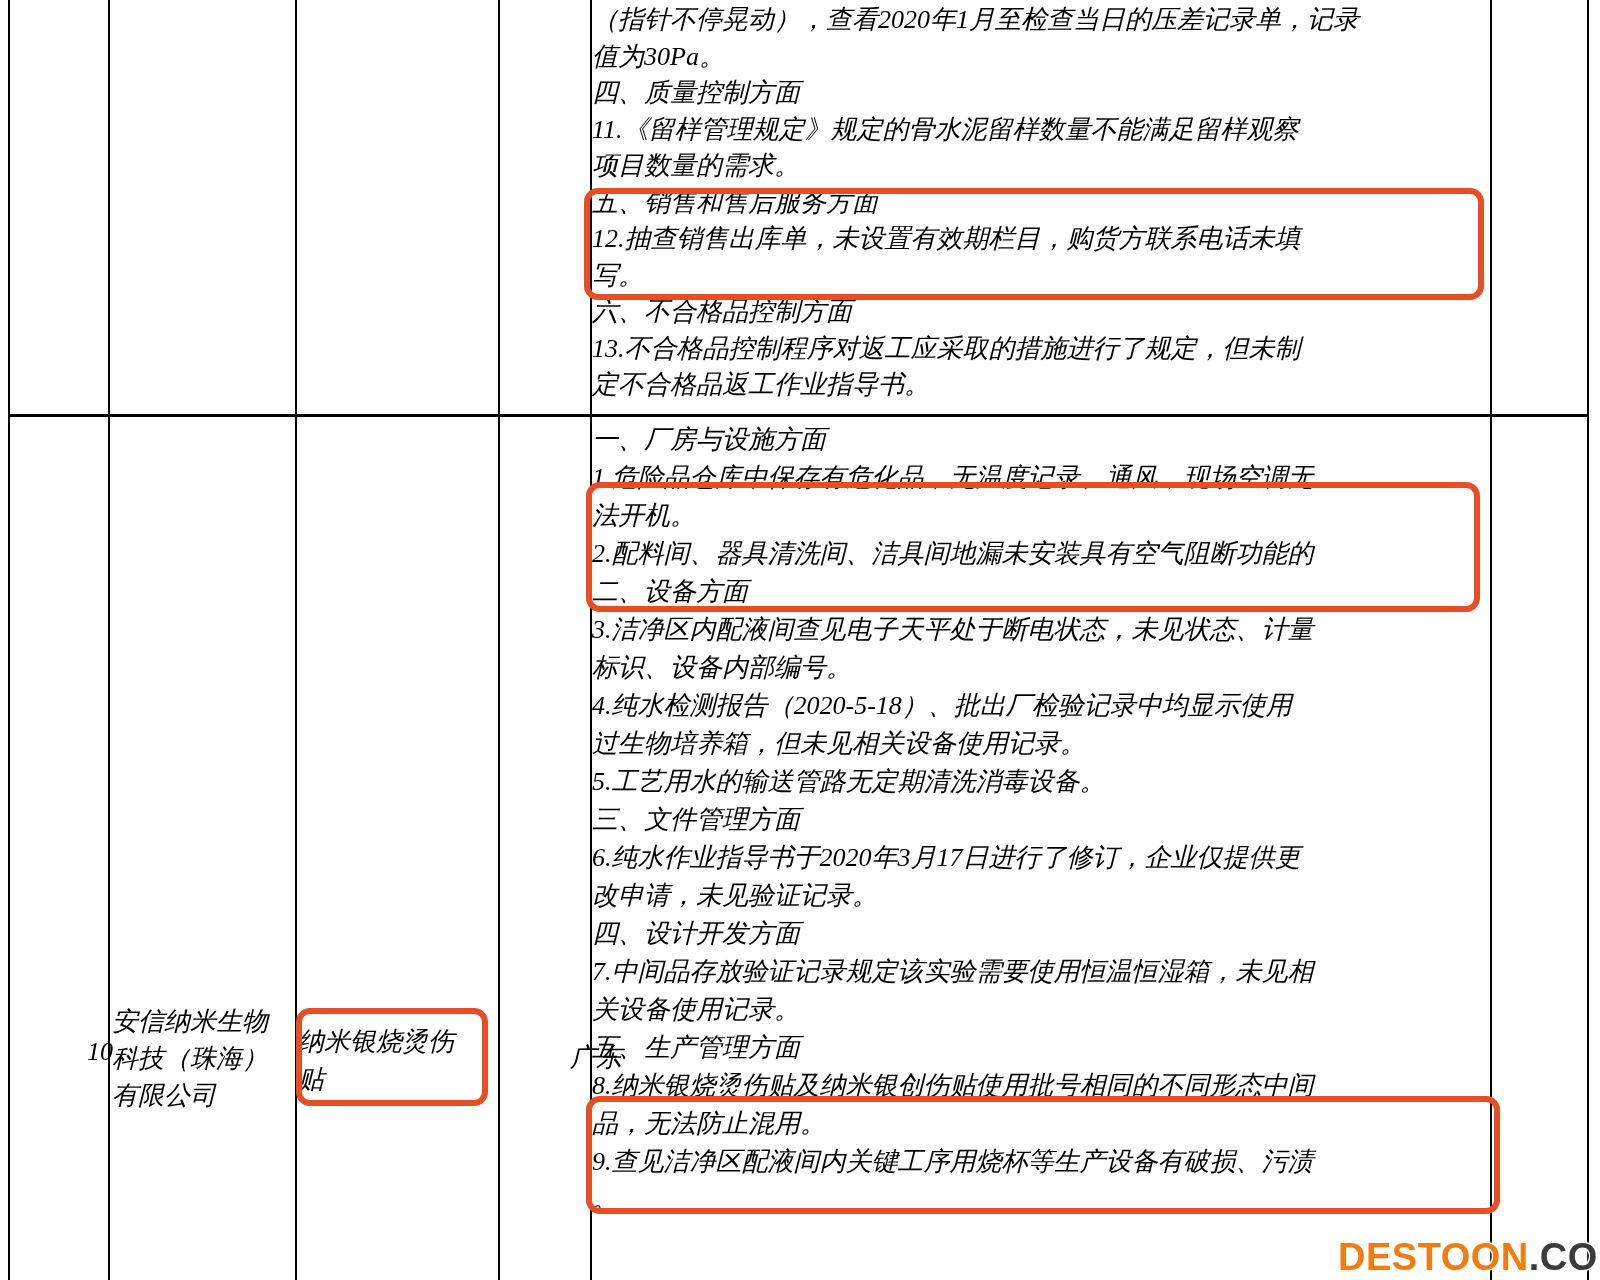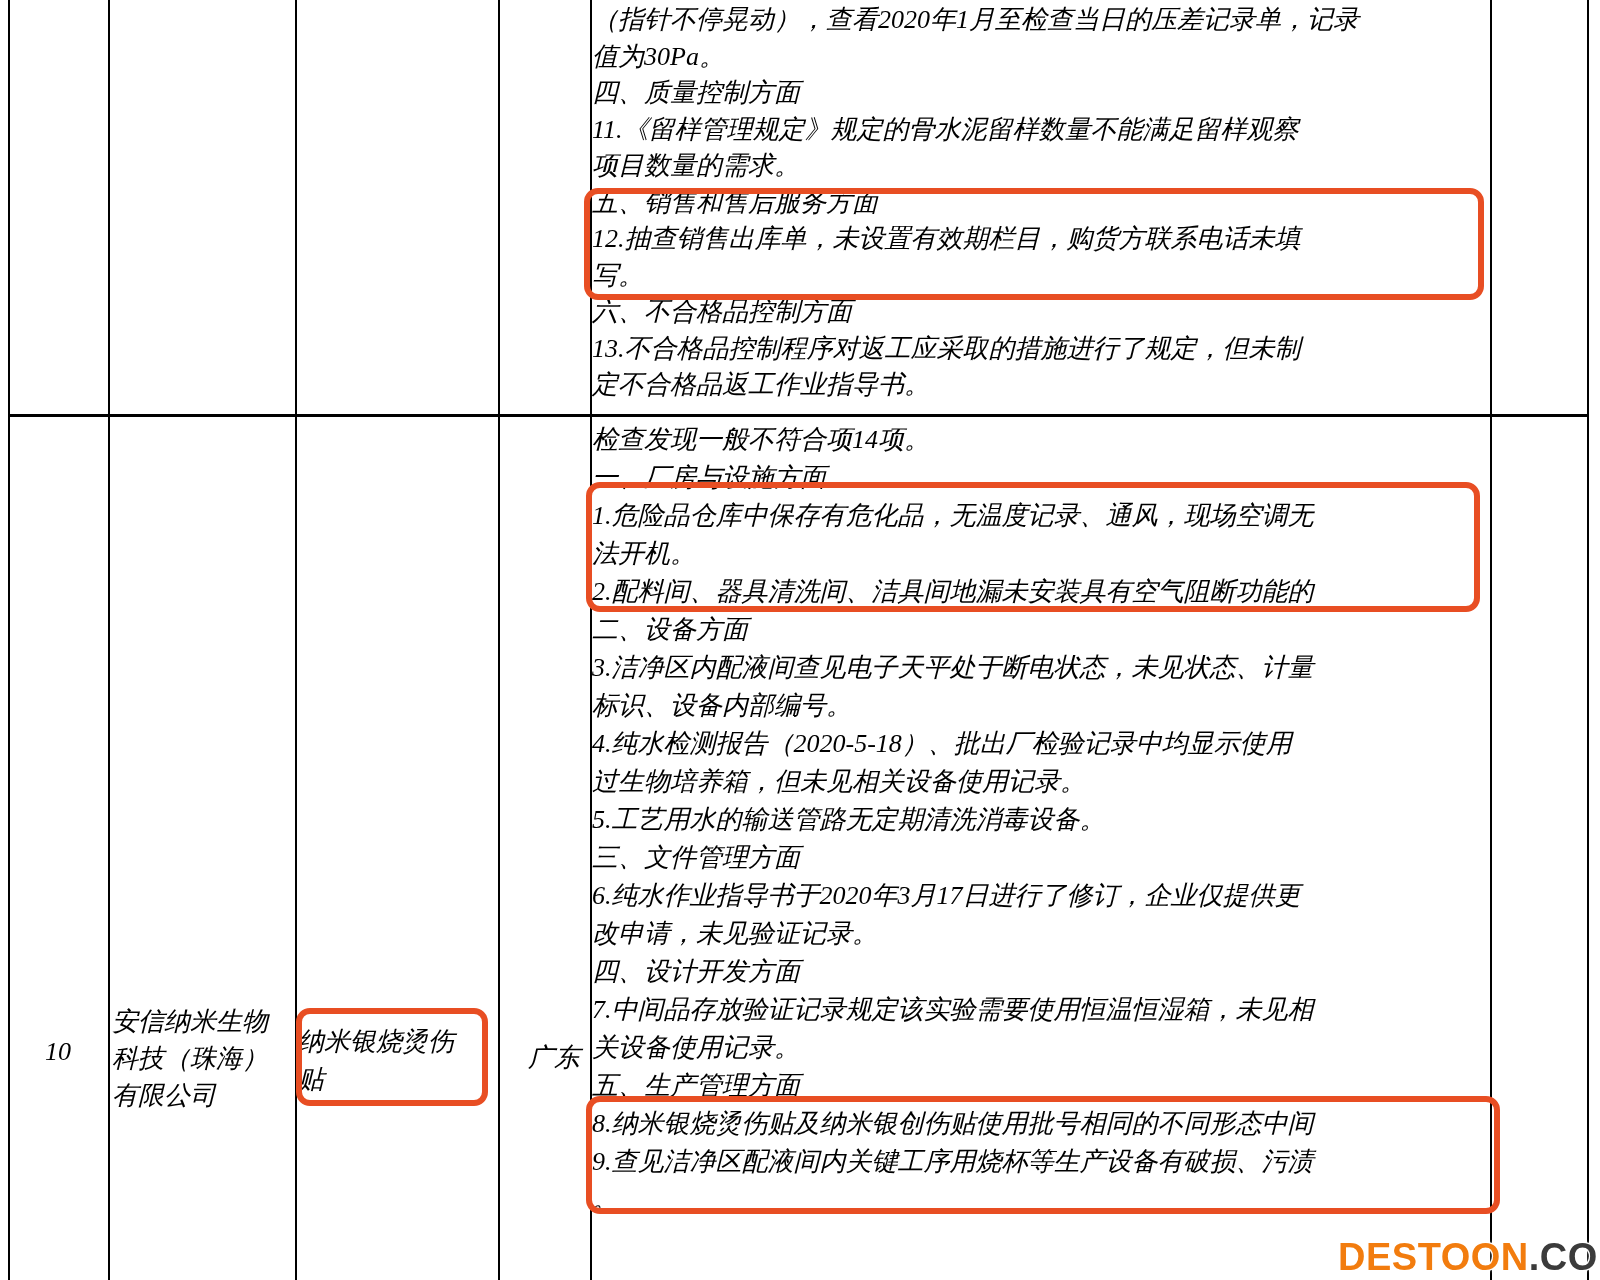--- a/index.html
+++ b/index.html
@@ -18,21 +18,21 @@
   .lh1 .ln { line-height:36.5px; height:36.5px; }
   .lh2 .ln { line-height:38px; height:38px; }
   .ind { }
   .hbox {
     position:absolute;
     border:6px solid #e84e23;
     border-radius:14px;
     background:transparent;
     pointer-events:none;
   }
-  .centered { text-align:center; }
+  .centered { text-align:center;margin-left:42px; }
   #watermark {
     position:absolute; left:1338px; top:1236px;
     font-family:"Liberation Sans", sans-serif;
     font-weight:bold; font-size:38px; letter-spacing:0.5px;
     white-space:nowrap;
     text-shadow: -1px -1px 0 #fff, 1px -1px 0 #fff, -1px 1px 0 #fff, 1px 1px 0 #fff, 0 0 4px #fff;
   }
   #wm-brand { color:#f27c0e; }
   #wm-suffix { color:#3b3b3b; }
 </style>
@@ -77,39 +77,39 @@
   <div class="cellblock" style="left:298px; top:1023px; width:180px; line-height:38px">
     <div class="ln">纳米银烧烫伤</div>
     <div class="ln">贴</div>
   </div>
 
   <div class="cellblock centered" style="left:498px; top:1040px; width:112px">
     <div class="ln">广东</div>
   </div>
 
   <div class="cellblock lh2" style="left:592px; top:421px; width:896px">
-    <div class="ln ind">检查发现一般不符合项14项。</div>
     <div class="ln ind">一、厂房与设施方面</div>
     <div class="ln ind">1.危险品仓库中保存有危化品，无温度记录、通风，现场空调无</div>
     <div class="ln">法开机。</div>
     <div class="ln ind">2.配料间、器具清洗间、洁具间地漏未安装具有空气阻断功能的</div>
     <div class="ln ind">二、设备方面</div>
     <div class="ln ind">3.洁净区内配液间查见电子天平处于断电状态，未见状态、计量</div>
     <div class="ln">标识、设备内部编号。</div>
     <div class="ln ind">4.纯水检测报告（2020-5-18）、批出厂检验记录中均显示使用</div>
     <div class="ln">过生物培养箱，但未见相关设备使用记录。</div>
     <div class="ln ind">5.工艺用水的输送管路无定期清洗消毒设备。</div>
     <div class="ln ind">三、文件管理方面</div>
     <div class="ln ind">6.纯水作业指导书于2020年3月17日进行了修订，企业仅提供更</div>
     <div class="ln">改申请，未见验证记录。</div>
     <div class="ln ind">四、设计开发方面</div>
     <div class="ln ind">7.中间品存放验证记录规定该实验需要使用恒温恒湿箱，未见相</div>
     <div class="ln">关设备使用记录。</div>
     <div class="ln ind">五、生产管理方面</div>
     <div class="ln ind">8.纳米银烧烫伤贴及纳米银创伤贴使用批号相同的不同形态中间</div>
+    <div class="ln">品，无法防止混用。</div>
     <div class="ln ind">9.查见洁净区配液间内关键工序用烧杯等生产设备有破损、污渍</div>
     <div class="ln">。</div>
   </div>
 
   <div class="hbox" style="left:584px; top:188px;  width:888px; height:100px"></div>
   <div class="hbox" style="left:586px; top:482px;  width:882px; height:118px"></div>
   <div class="hbox" style="left:586px; top:1096px; width:902px; height:106px"></div>
   <div class="hbox" style="left:296px; top:1008px; width:180px; height:86px"></div>
 
   <div id="watermark">

